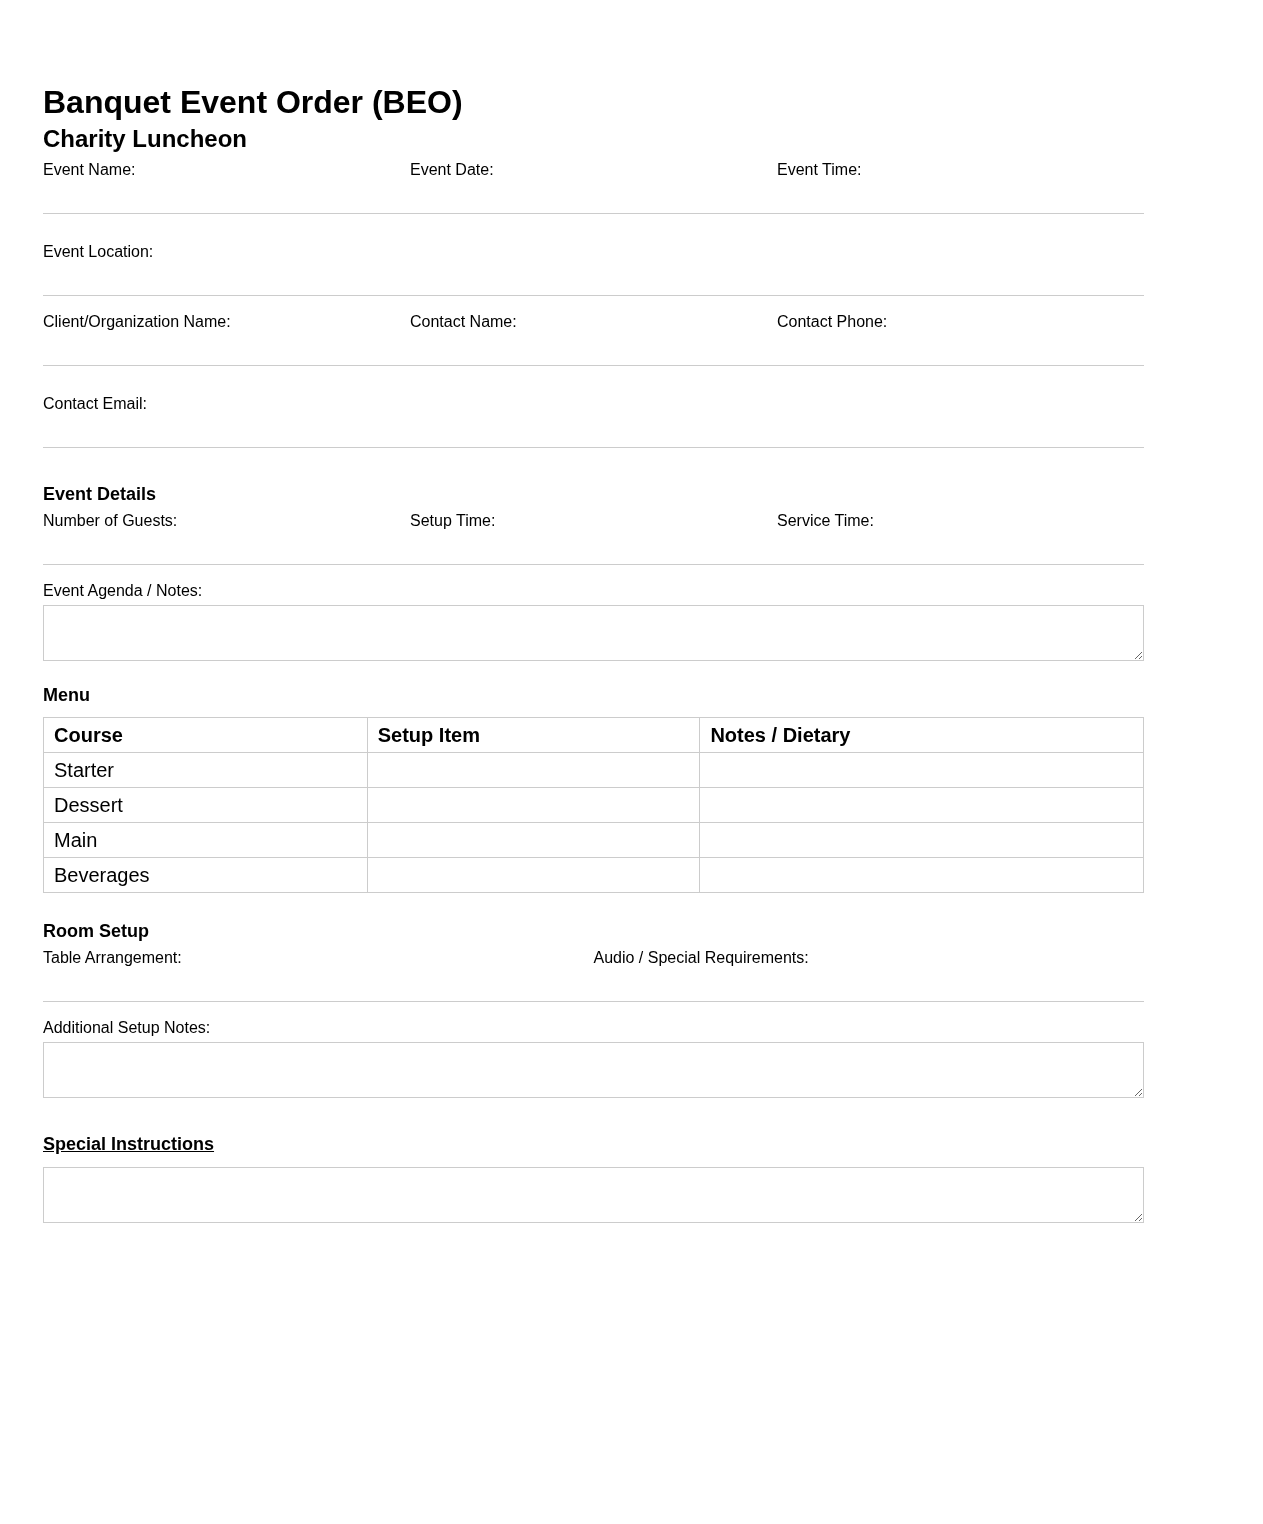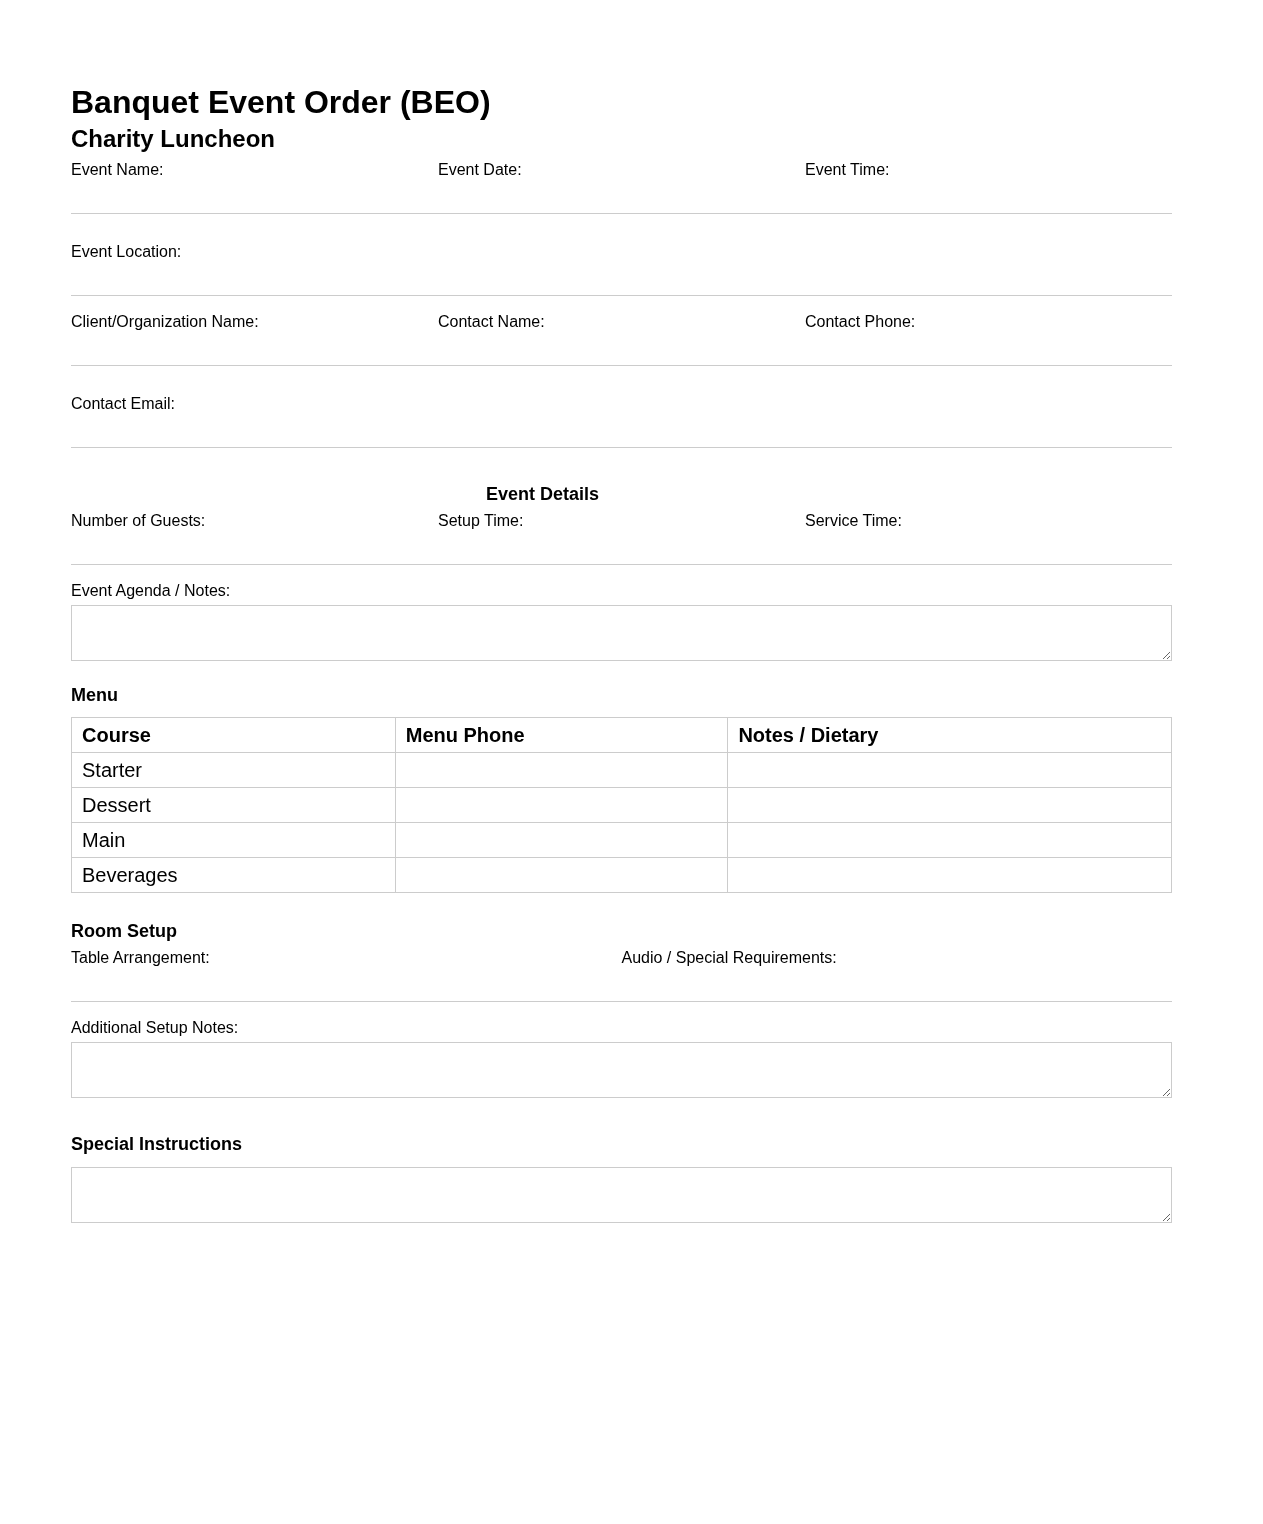--- a/index.html
+++ b/index.html
@@ -5,21 +5,21 @@
     * { box-sizing: border-box; }
     html, body { margin: 0; padding: 0; background: #ffffff; }
     body {
       width: 1263px;
       min-height: 1524px;
       font-family: "Liberation Sans", sans-serif;
       color: #000;
     }
     .page {
       position: relative;
-      padding: 82px 81px 0 71px;
+      padding: 82px 81px 0 43px;
       width: 1095px;
     }
     h1 {
       font-size: 32px;
       font-weight: bold;
       margin: 0;
       line-height: 40px;
       height: 40px;
     }
     h2.sub {
@@ -143,21 +143,21 @@
     </div>
   </div>
 
   <div class="row" style="margin-top:29px;">
     <div class="field">
       <label>Contact Email:</label>
       <input type="text" value="" style="">
     </div>
   </div>
 
-  <h3 style="margin-top:35px;text-align:center;">Event Details</h3>
+  <h3 style="margin-top:35px;">Event Details</h3>
   <div class="row" style="margin-top:7px;">
     <div class="field">
       <label>Number of Guests:</label>
       <input type="text" value="" style="">
     </div>
     <div class="field">
       <label>Setup Time:</label>
       <input type="text" value="" style="">
     </div>
     <div class="field">
@@ -174,21 +174,21 @@
   <h3 style="margin-top:23px;">Menu</h3>
   <table style="margin-top:11px;">
     <colgroup>
         <col class="c1">
         <col class="c2">
         <col class="c3">
       </colgroup>
     <thead>
       <tr>
         <th>Course</th>
-        <th>Menu Phone</th>
+        <th>Setup Item</th>
         <th>Notes / Dietary</th>
       </tr>
     </thead>
     <tbody>
       <tr>
         <td>Starter</td>
         <td></td>
         <td></td>
       </tr>
       <tr>
@@ -219,19 +219,19 @@
       <label>Audio / Special Requirements:</label>
       <input type="text" value="" style="">
     </div>
   </div>
 
   <div class="textarea-wrap" style="margin-top:17px;">
     <label>Additional Setup Notes:</label>
     <textarea style=""></textarea>
   </div>
 
-  <h3 style="margin-top:35px;">Special Instructions</h3>
+  <h3 style="margin-top:35px;text-decoration:underline;">Special Instructions</h3>
   <div class="textarea-wrap" style="margin-top:0px;">
     <textarea style="margin-top: 12px;"></textarea>
   </div>
 
 
 </div>
 
 </body></html>

